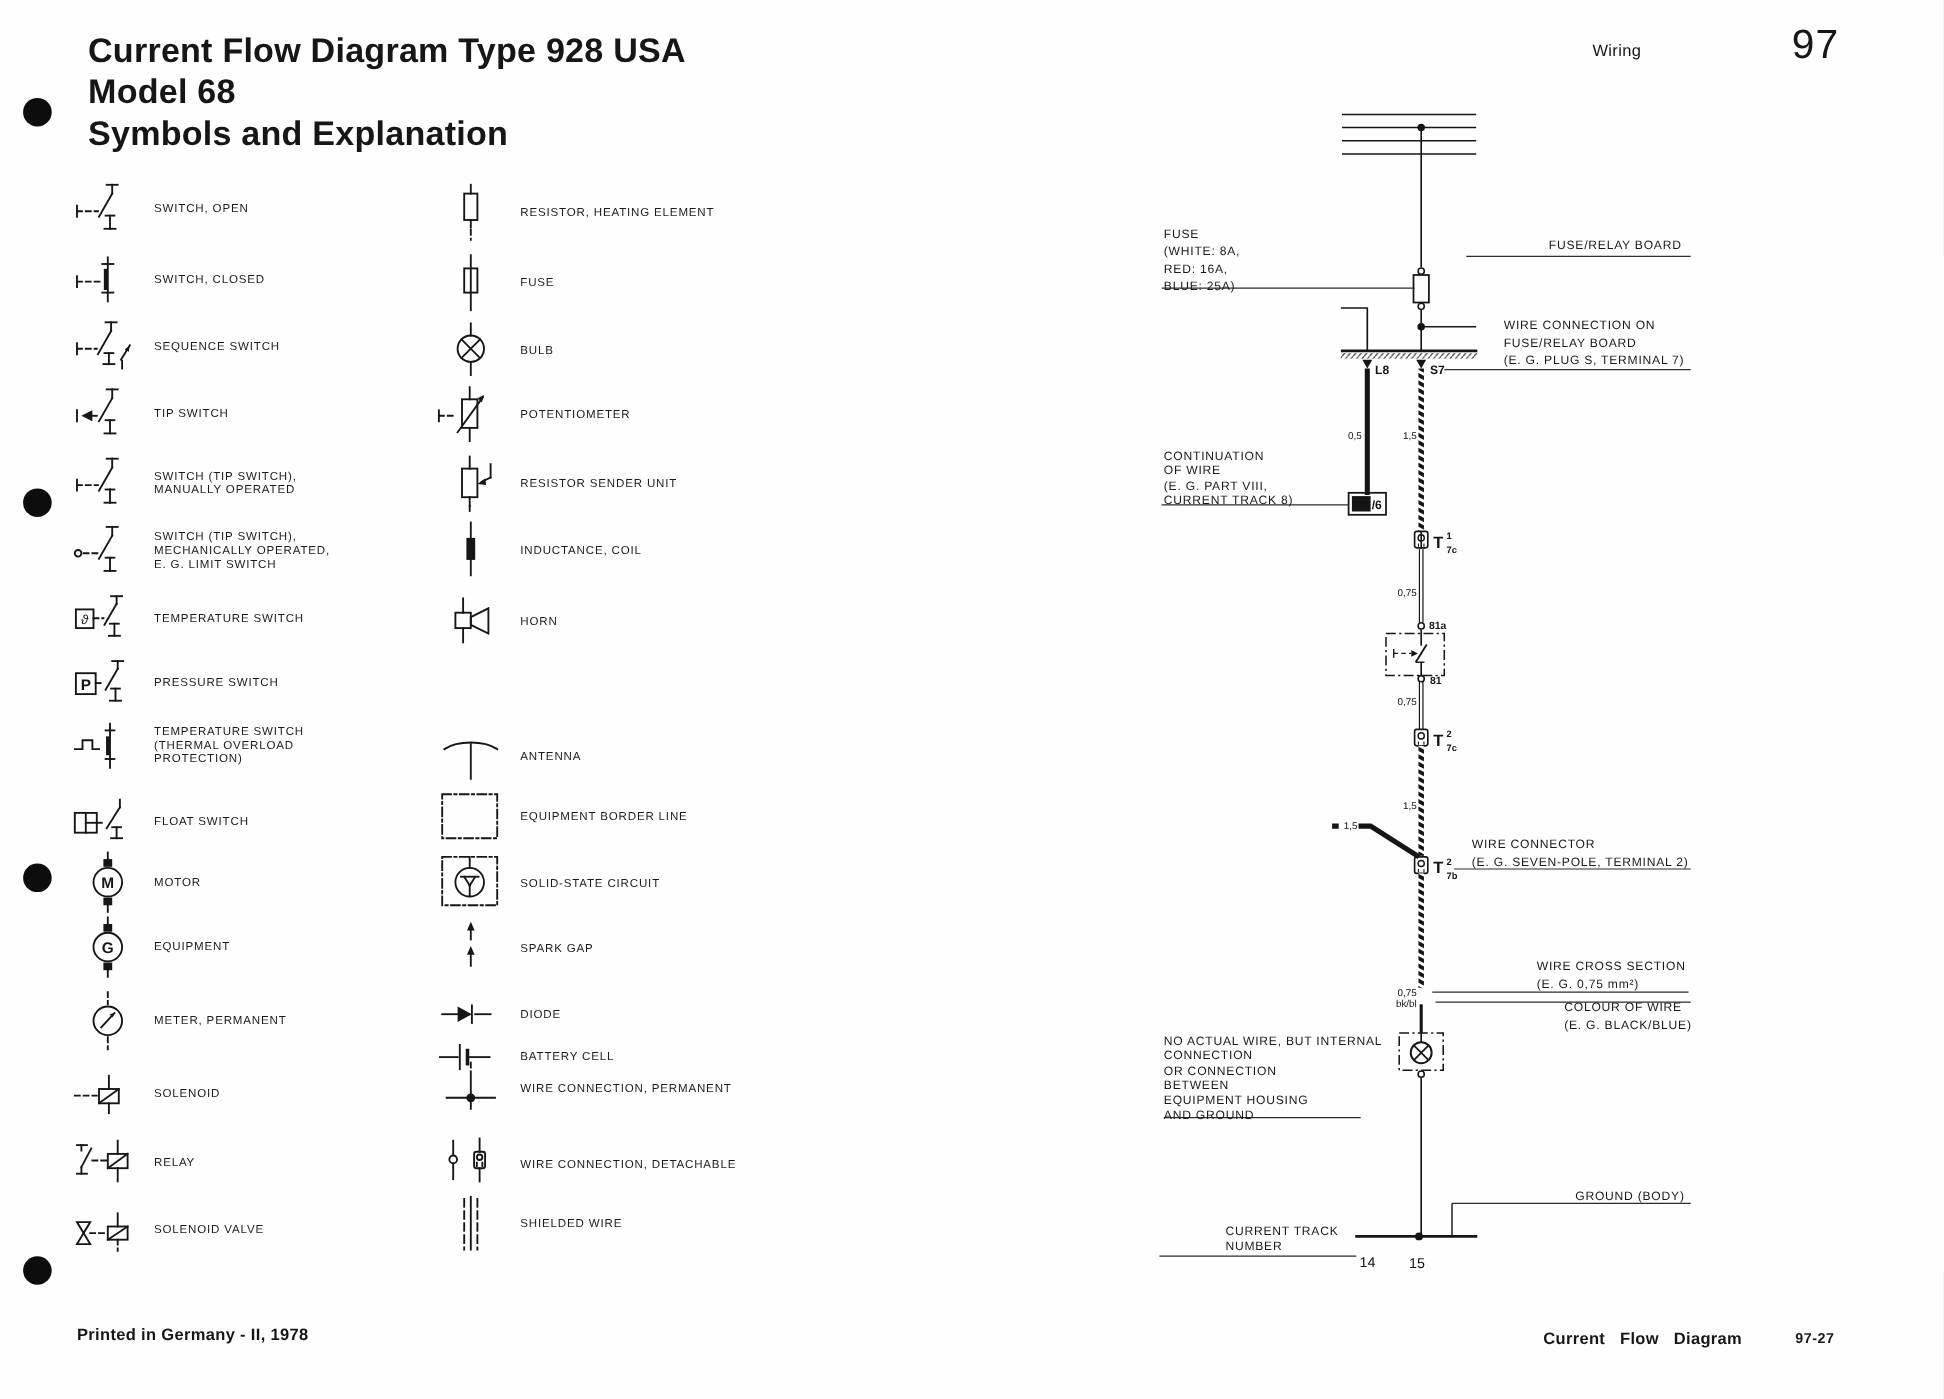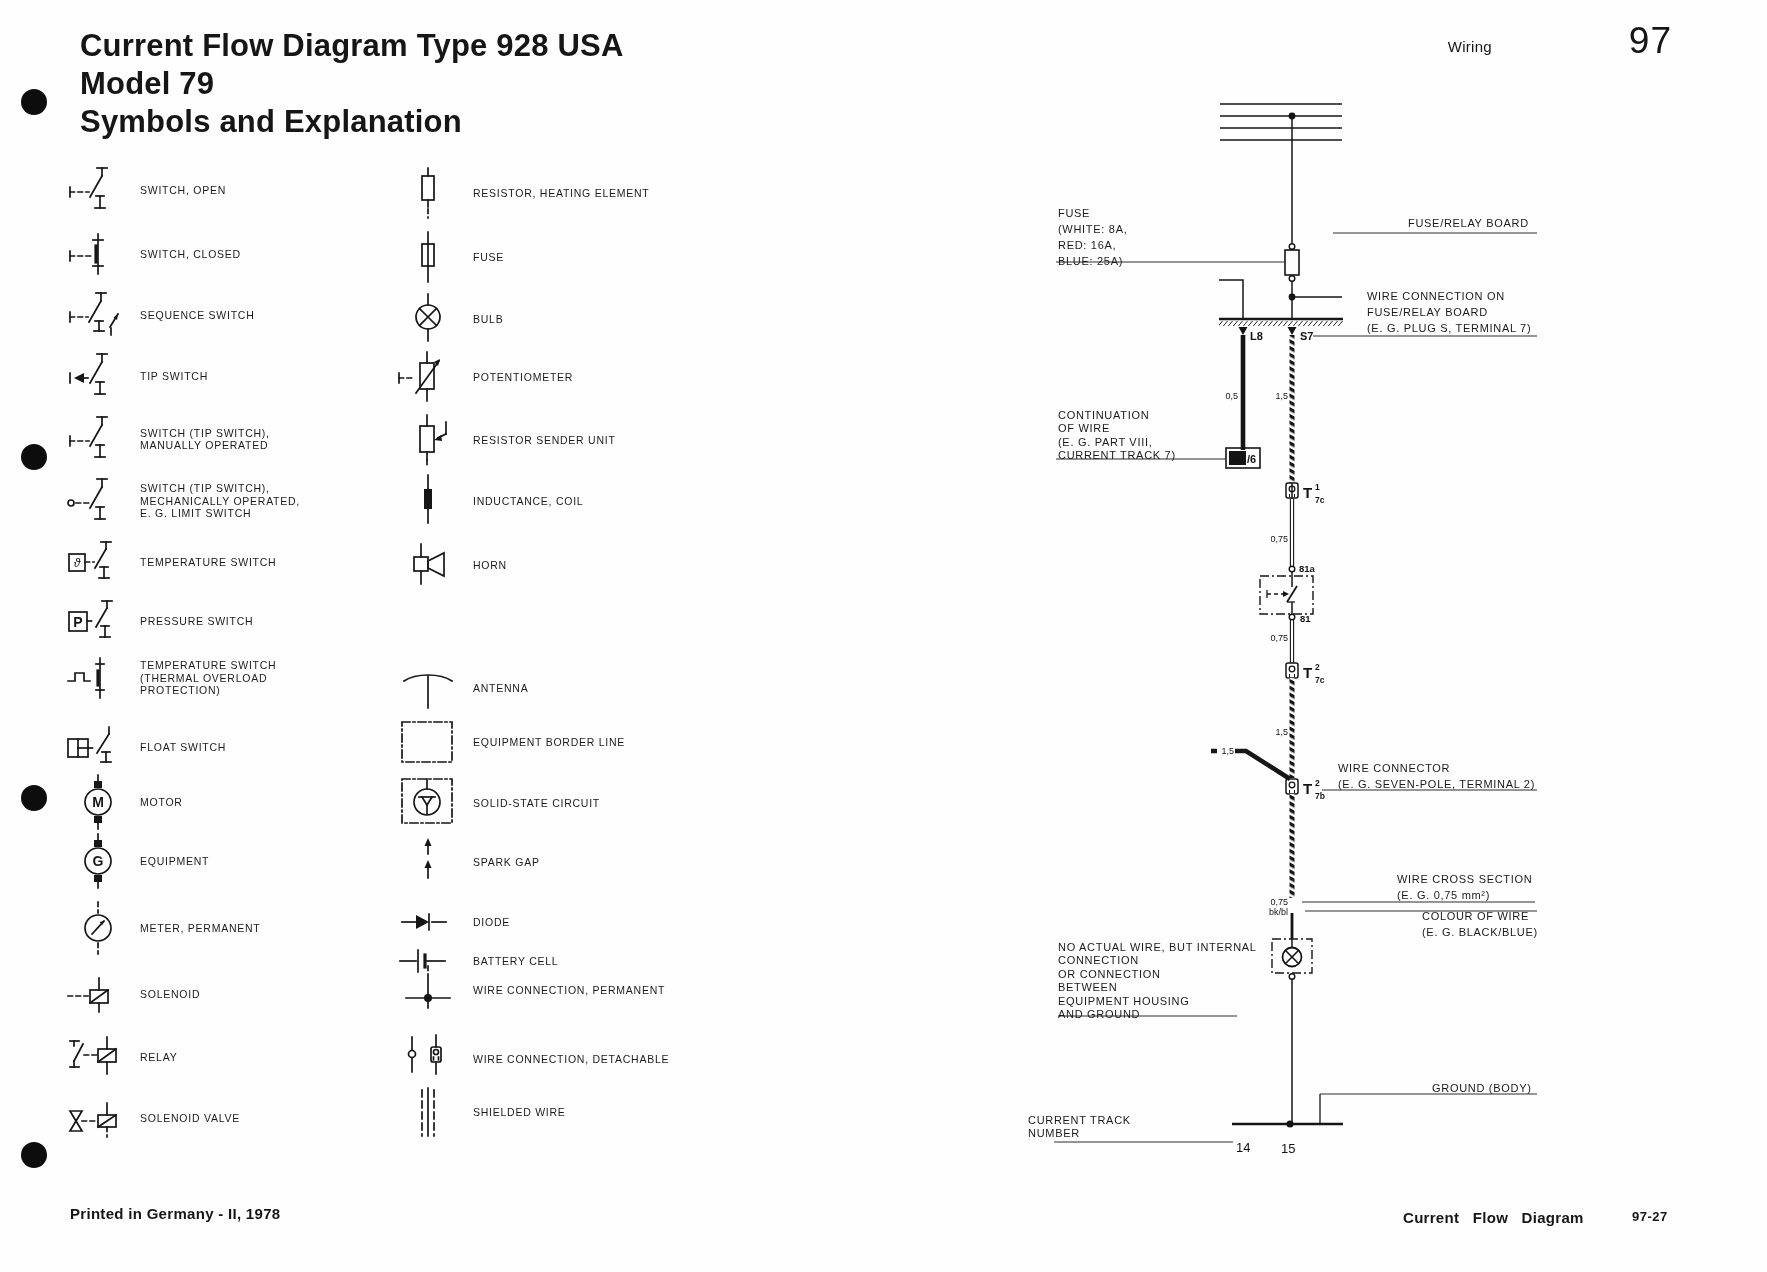--- a/index.html
+++ b/index.html
@@ -38,21 +38,21 @@
 
 <div id="page">
 
   <div class="hole" style="left:21px;top:89px"></div>
   <div class="hole" style="left:21px;top:444px"></div>
   <div class="hole" style="left:21px;top:785px"></div>
   <div class="hole" style="left:21px;top:1142px"></div>
 
   <div id="title" class="abs">
     <div>Current Flow Diagram Type 928 USA</div>
-    <div>Model 79</div>
+    <div>Model 68</div>
     <div>Symbols and Explanation</div>
   </div>
   <div id="hdr-right" class="abs">Wiring</div>
   <div id="hdr-page" class="abs">97</div>
 
   <div class="lrow" style="left:66px;top:162px">
     <svg class="sym" viewBox="0 0 64 56">
       <path class="s" d="M4,25 v10"></path>
         <path class="s d" d="M4,30 h19"></path>
       <path class="s" d="M24,35 L36,14"></path>
@@ -621,34 +621,34 @@
 (WHITE: 8A,
 RED: 16A,
 BLUE: 25A)</div>
   <div class="ann" style="left:1408px;top:215px">FUSE/RELAY BOARD</div>
   <div class="ann" style="left:1367px;top:288px">WIRE CONNECTION ON
 FUSE/RELAY BOARD
 (E. G. PLUG S, TERMINAL 7)</div>
   <div class="ann tight" style="left:1058px;top:409px">CONTINUATION
 OF WIRE
 (E. G. PART VIII,
-CURRENT TRACK 7)</div>
+CURRENT TRACK 8)</div>
   <div class="ann" style="left:1338px;top:760px">WIRE CONNECTOR
 (E. G. SEVEN-POLE, TERMINAL 2)</div>
   <div class="ann" style="left:1397px;top:871px">WIRE CROSS SECTION
 (E. G. 0,75 mm²)</div>
   <div class="ann" style="left:1422px;top:908px">COLOUR OF WIRE
 (E. G. BLACK/BLUE)</div>
   <div class="ann tight" style="left:1058px;top:941px">NO ACTUAL WIRE, BUT INTERNAL
 CONNECTION
 OR CONNECTION
 BETWEEN
 EQUIPMENT HOUSING
 AND GROUND</div>
   <div class="ann" style="left:1432px;top:1080px">GROUND (BODY)</div>
-  <div class="ann tight" style="left:1028px;top:1114px">CURRENT TRACK
+  <div class="ann tight" style="left:1114px;top:1114px">CURRENT TRACK
 NUMBER</div>
 
   <div id="footer-left" class="abs">Printed in Germany - II, 1978</div>
   <div id="footer-doc" class="abs">Current Flow Diagram</div>
   <div id="footer-ref" class="abs">97-27</div>
 
 </div>
 
 </body></html>

